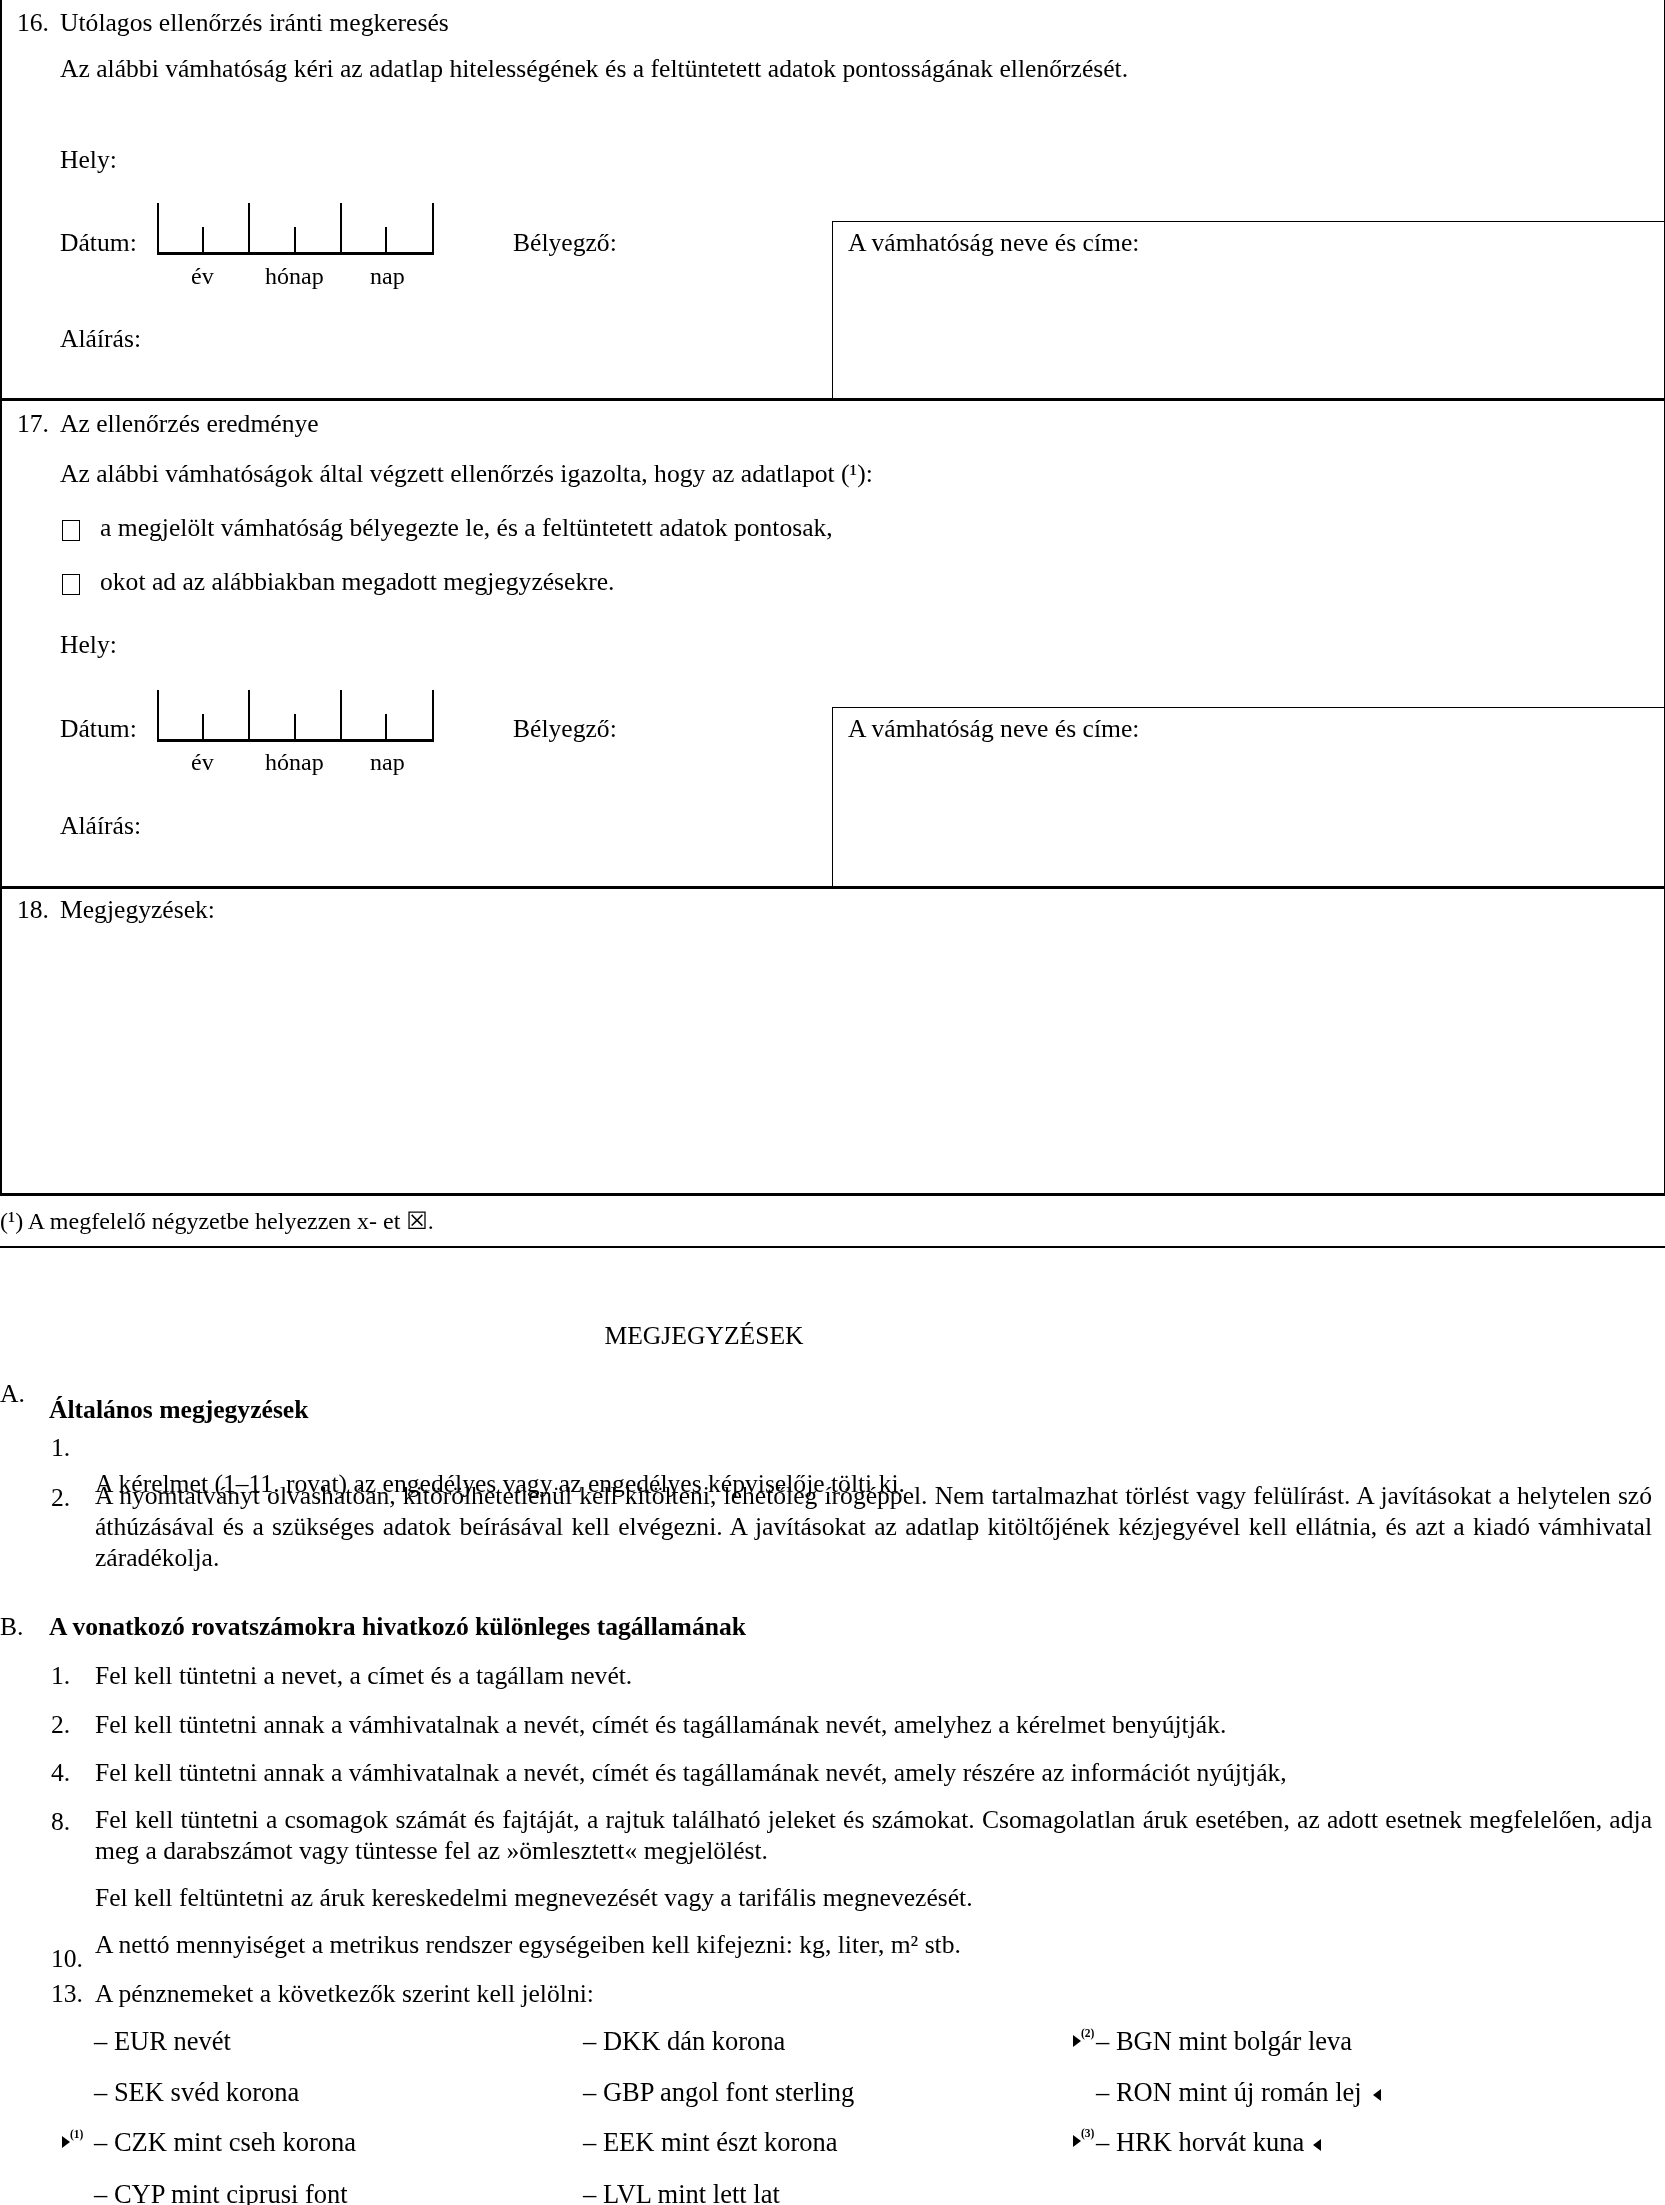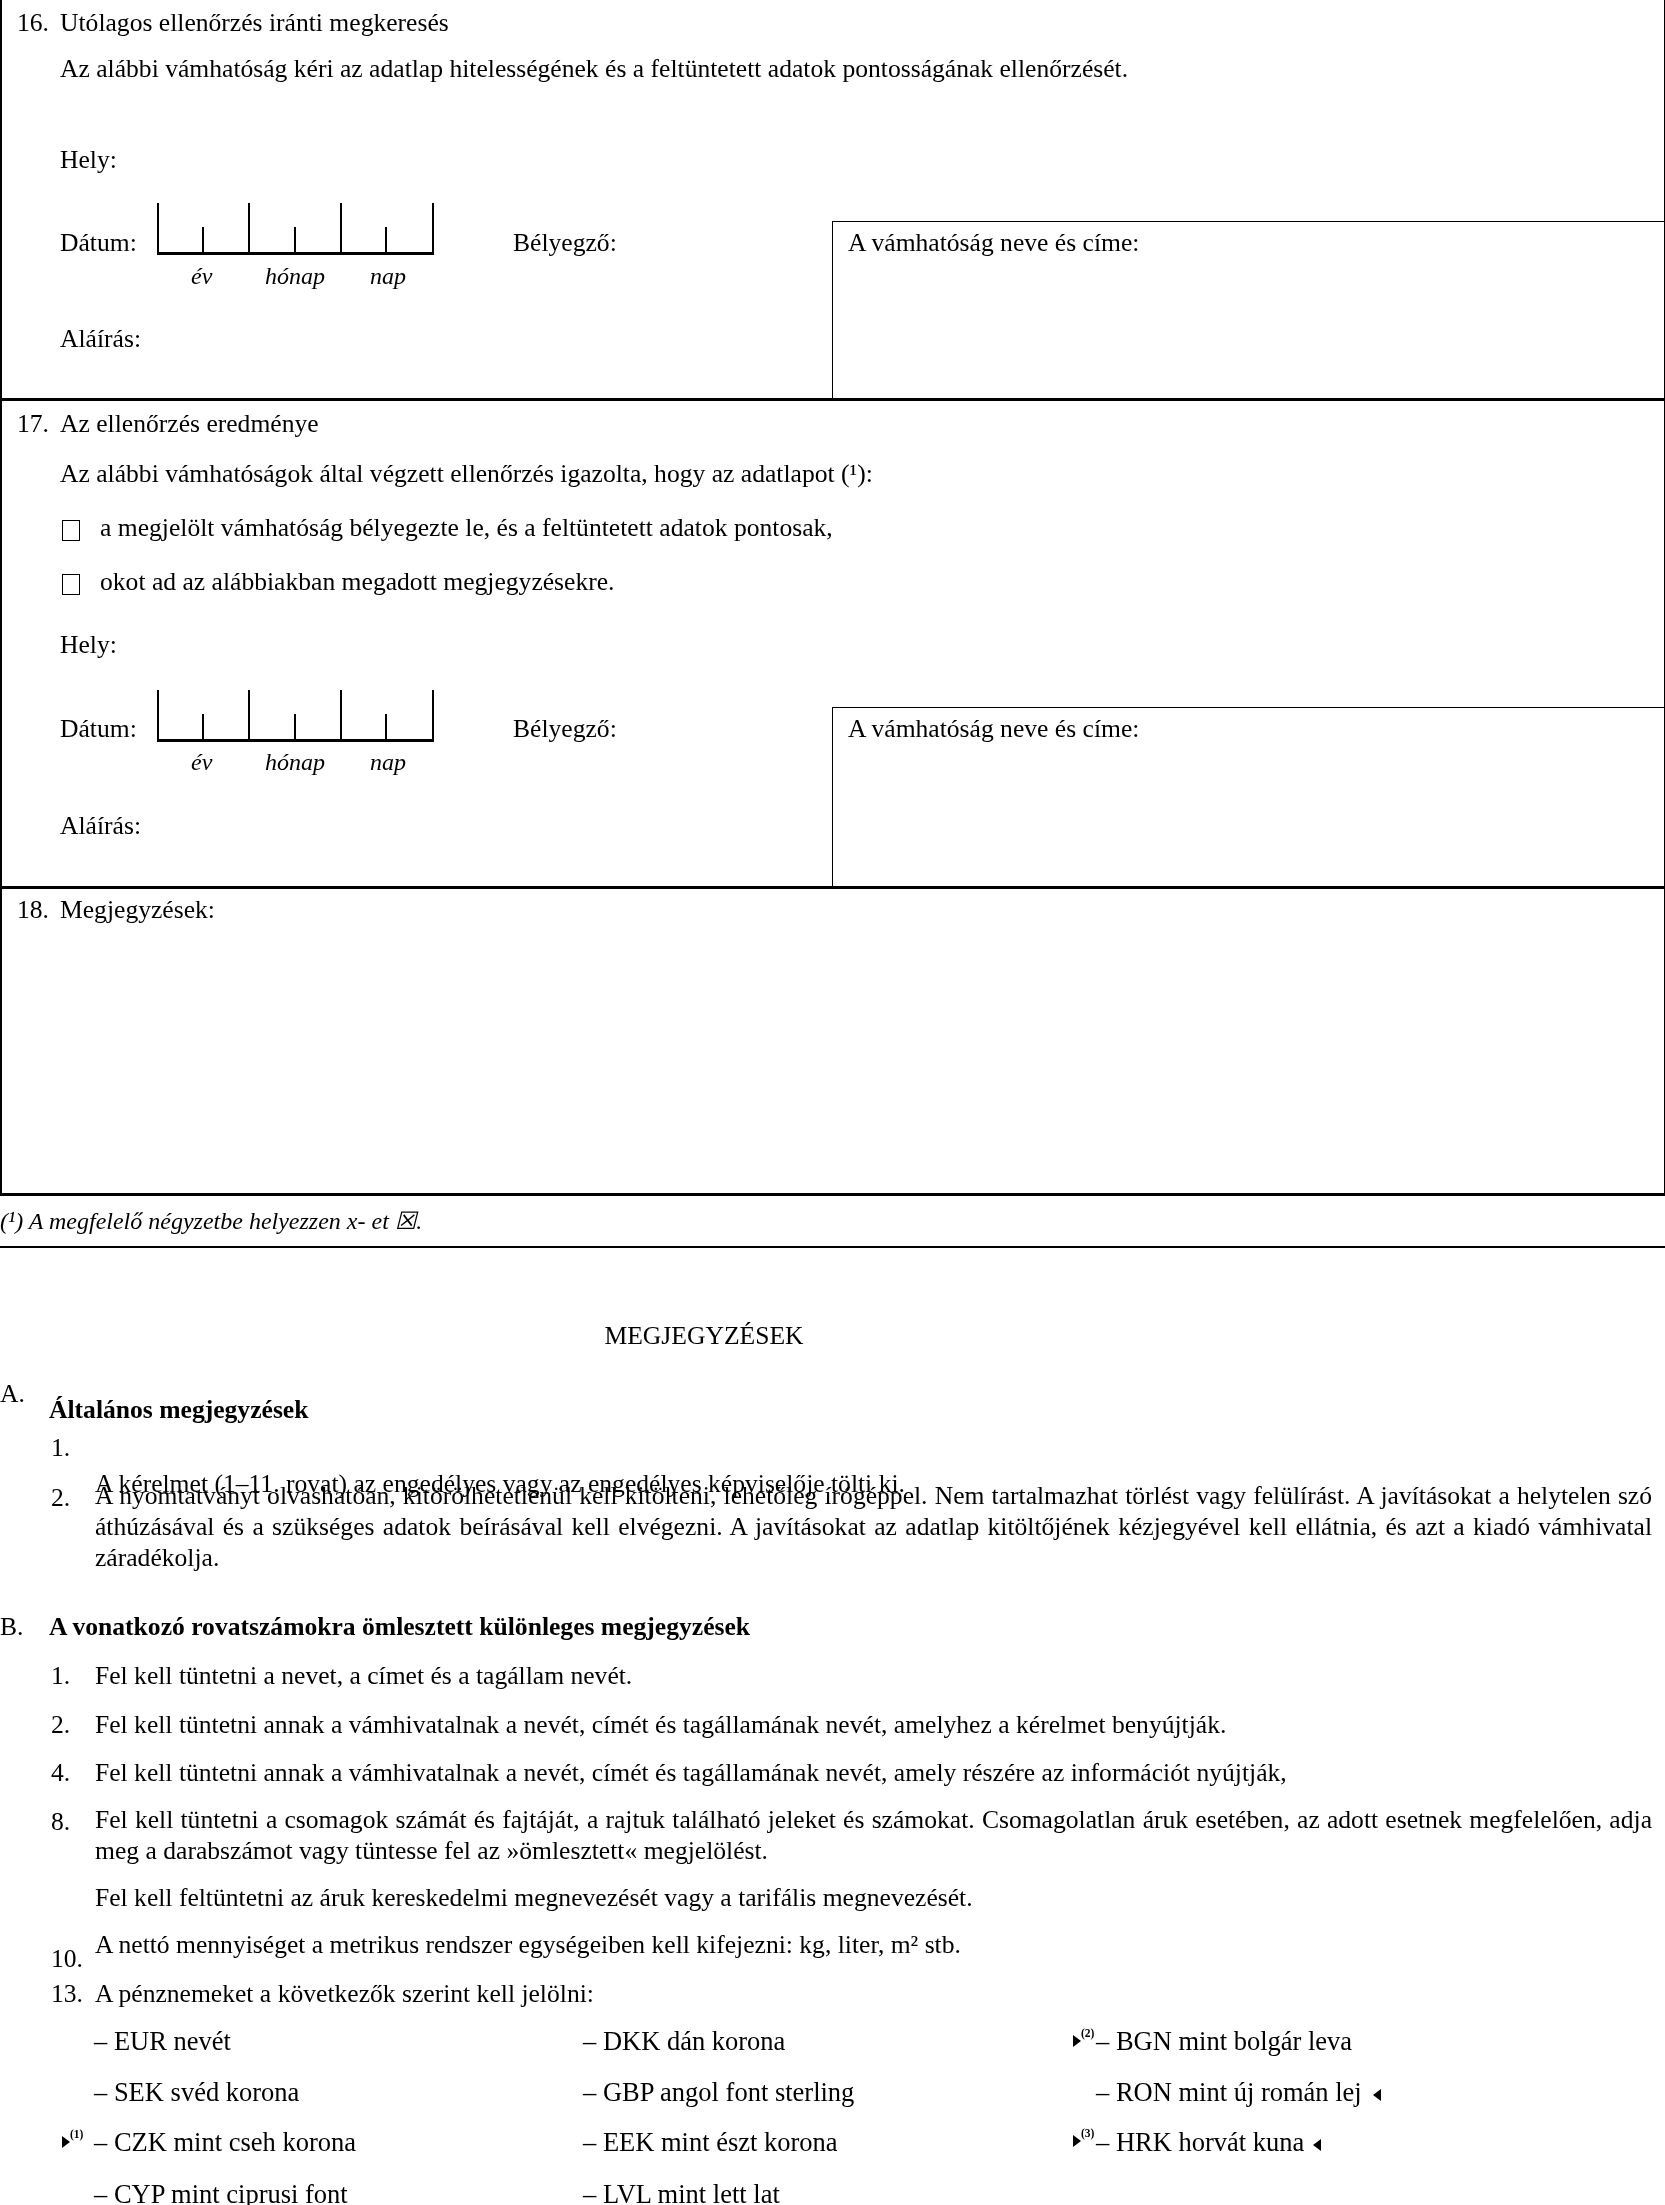--- a/index.html
+++ b/index.html
@@ -8,21 +8,21 @@
     font-family: "Liberation Serif", "DejaVu Serif", serif; color: #000;
     font-size: 25.6px; line-height: 1.2;
   }
   .abs { position: absolute; white-space: nowrap; }
   .line { position: absolute; background: #000; }
   .box-border { position: absolute; border: 1.8px solid #000; box-sizing: border-box; }
   .cb { position: absolute; width: 17.6px; height: 21px; border: 1.8px solid #000; box-sizing: border-box; }
   .date-grid { position: absolute; width: 277px; height: 52px; }
   .date-grid .t { position: absolute; background: #000; width: 1.8px; }
   .date-grid .base { position: absolute; left: 0; bottom: 0; width: 277px; height: 2.6px; background: #000; }
-  .small { font-size: 24px; font-style: italic; }
+  .small { font-size: 24px; }
   .bold { font-weight: bold; }
   .para { position: absolute; left: 95px; width: 1557px; white-space: normal; text-align: justify; line-height: 31px; }
   .arrow-r { display: inline-block; width: 0; height: 0; border-top: 6.2px solid transparent; border-bottom: 6.2px solid transparent; border-left: 8px solid #000; vertical-align: middle; }
   .arrow-l { display: inline-block; width: 0; height: 0; border-top: 6.2px solid transparent; border-bottom: 6.2px solid transparent; border-right: 8px solid #000; vertical-align: middle; }
   sup.fn { font-size: 11.5px; vertical-align: super; font-weight: bold; }
   .cur { font-size: 26.5px; }
 </style>
 </head>
 <body>
 
@@ -94,21 +94,21 @@
 <div class="abs" style="left:0; top:1379px;">A.</div>
 <div class="abs bold" style="left:49px; top:1379px;margin-top:16px;">Általános megjegyzések</div>
 
 <div class="abs" style="left:51px; top:1433px;">1.</div>
 <div class="abs" style="left:95px; top:1433px;margin-top:36px;">A kérelmet (1–11. rovat) az engedélyes vagy az engedélyes képviselője tölti ki.</div>
 
 <div class="abs" style="left:51px; top:1483px;">2.</div>
 <div class="para" style="top:1480px;">A nyomtatványt olvashatóan, kitörölhetetlenül kell kitölteni, lehetőleg írógéppel. Nem tartalmazhat törlést vagy felülírást. A javításokat a helytelen szó áthúzásával és a szükséges adatok beírásával kell elvégezni. A javításokat az adatlap kitöltőjének kézjegyével kell ellátnia, és azt a kiadó vámhivatal záradékolja.</div>
 
 <div class="abs" style="left:0; top:1612px;">B.</div>
-<div class="abs bold" style="left:49px; top:1612px;">A vonatkozó rovatszámokra ömlesztett különleges megjegyzések</div>
+<div class="abs bold" style="left:49px; top:1612px;">A vonatkozó rovatszámokra hivatkozó különleges tagállamának</div>
 
 <div class="abs" style="left:51px; top:1661px;">1.</div>
 <div class="abs" style="left:95px; top:1661px;">Fel kell tüntetni a nevet, a címet és a tagállam nevét.</div>
 
 <div class="abs" style="left:51px; top:1710px;">2.</div>
 <div class="abs" style="left:95px; top:1710px;">Fel kell tüntetni annak a vámhivatalnak a nevét, címét és tagállamának nevét, amelyhez a kérelmet benyújtják.</div>
 
 <div class="abs" style="left:51px; top:1758px;">4.</div>
 <div class="abs" style="left:95px; top:1758px;">Fel kell tüntetni annak a vámhivatalnak a nevét, címét és tagállamának nevét, amely részére az információt nyújtják,</div>
 

